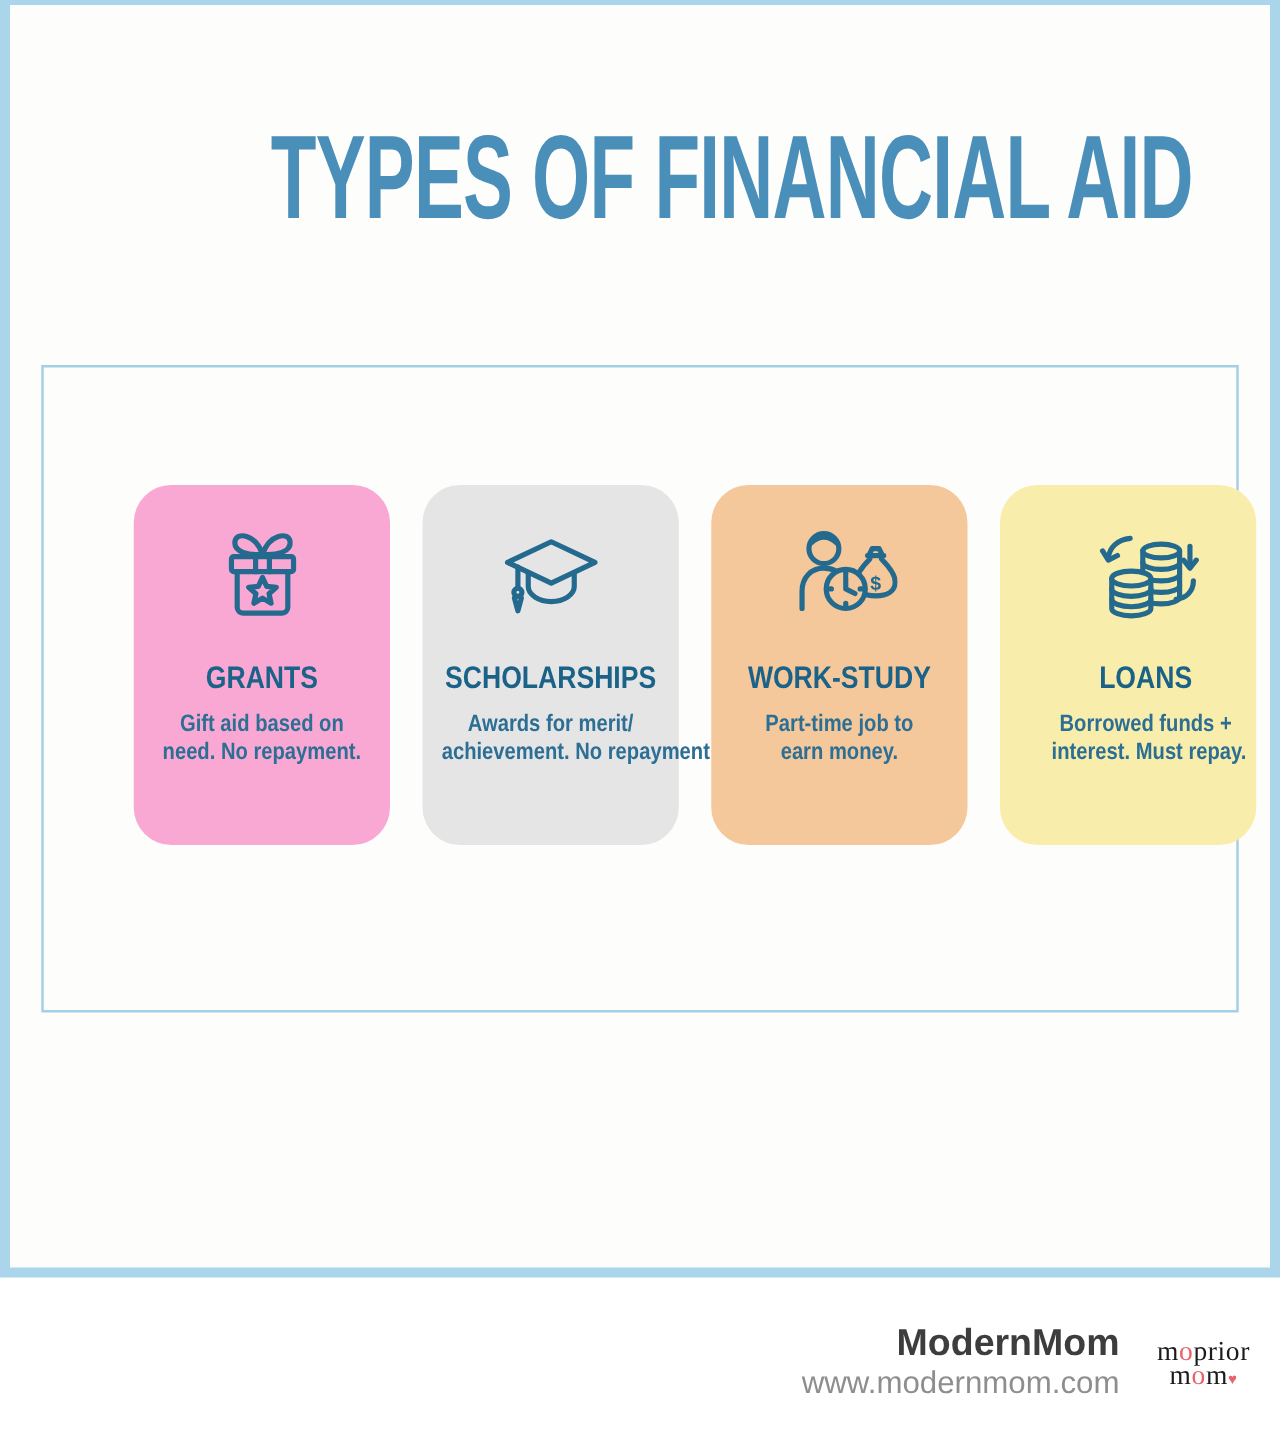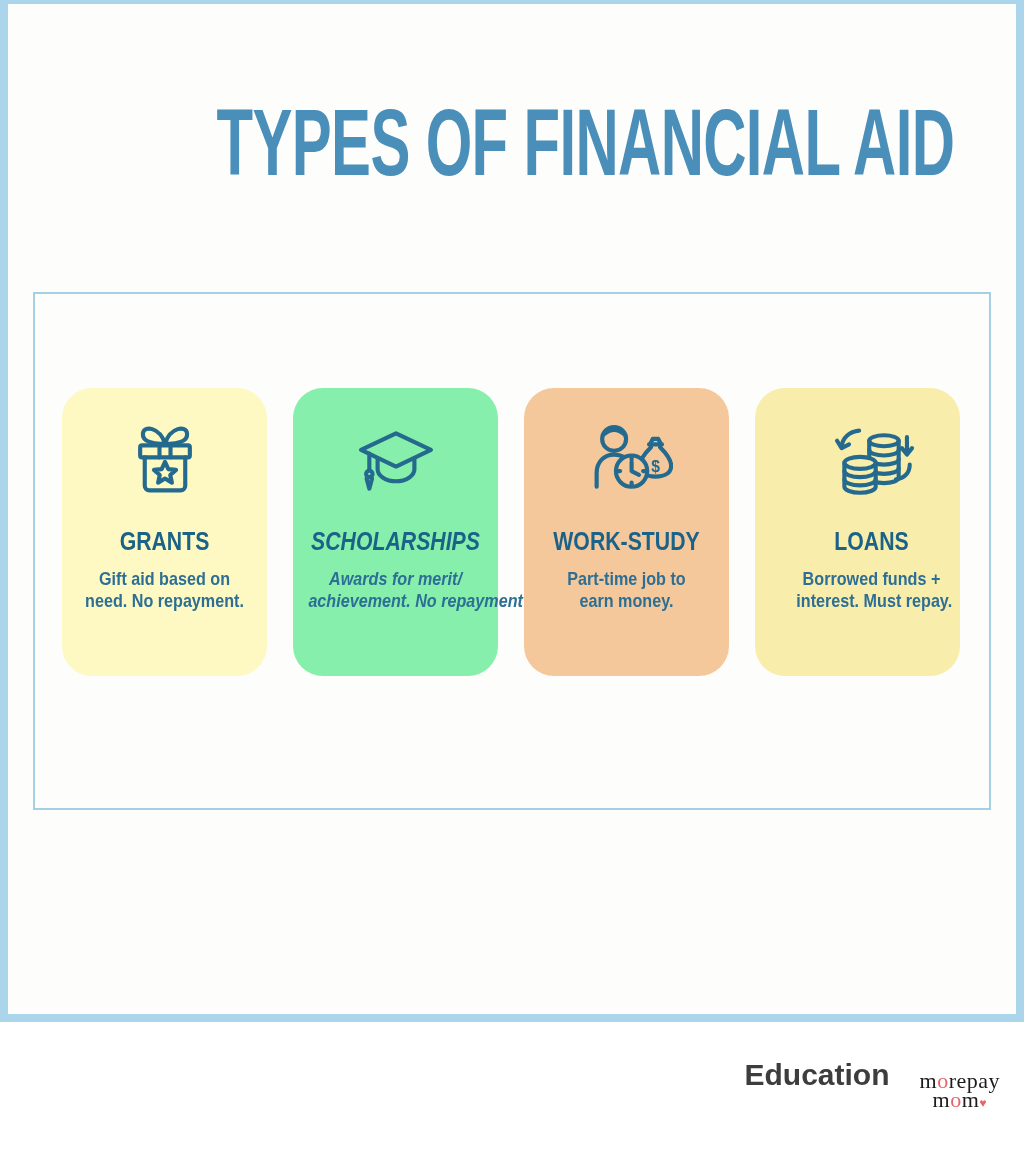--- a/index.html
+++ b/index.html
@@ -111,40 +111,40 @@
 <div class="outer-frame"></div>
 
 <div class="title-wrap">
   <span class="title-text">TYPES OF FINANCIAL AID</span>
 </div>
 
 <div class="panel">
 
   <div class="cards">
 
-    <div class="card" style="background-color: #fef9c3;">
+    <div class="card" style="background-color: #f9a8d4; margin-left: 45px;">
       <svg class="card-icon" viewBox="0 0 100 100">
         <g class="stroke">
           <path d="M50 31 C44 13 27 11 26 20 C25 29 38 32 50 31"></path>
           <path d="M50 31 C56 13 73 11 74 20 C75 29 62 32 50 31"></path>
           <rect x="23" y="33" width="54" height="13" rx="2"></rect>
           <line x1="44" y1="33" x2="44" y2="46"></line>
           <line x1="56" y1="33" x2="56" y2="46"></line>
           <path d="M28 46 v31 a5 5 0 0 0 5 5 h34 a5 5 0 0 0 5 -5 v-31"></path>
           <polygon points="50,51 53.6,58.8 62,59.6 55.7,65.2 57.5,73.5 50,69 42.5,73.5 44.3,65.2 38,59.6 46.4,58.8"></polygon>
         </g>
       </svg>
       <div class="card-title">GRANTS</div>
       <div class="card-desc">
         <div>Gift aid based on</div>
         <div>need. No repayment.</div>
       </div>
     </div>
 
-    <div class="card" style="background-color: #86efac; font-style: italic;">
+    <div class="card" style="background-color: #e5e5e5;">
       <svg class="card-icon" viewBox="0 0 100 100">
         <g class="stroke">
           <polygon points="50,20 88,38 50,56 12,38"></polygon>
           <path d="M30 47 v12 c0 7 9 13 20 13 s20 -6 20 -13 v-12"></path>
           <path d="M21 42 v18"></path>
           <circle cx="21" cy="64" r="3.5"></circle>
           <path d="M18 69 l3 11 l3 -11"></path>
         </g>
       </svg>
       <div class="card-title">SCHOLARSHIPS</div>
@@ -213,19 +213,20 @@
         <div>interest. Must repay.</div>
       </div>
     </div>
 
   </div>
 
 </div>
 
 <div class="footer">
   <div class="brand-block">
-    <div class="brand-name">Education</div>
+    <div class="brand-name">ModernMom</div>
+    <div class="brand-url">www.modernmom.com</div>
   </div>
   <div class="logo">
-    <div><span>m</span><span class="accent">o</span><span>repay</span></div>
+    <div><span>m</span><span class="accent">o</span><span>prior</span></div>
     <div><span>m</span><span class="accent">o</span><span>m</span><span class="heart">♥</span></div>
   </div>
 </div>
 
 </body></html>

